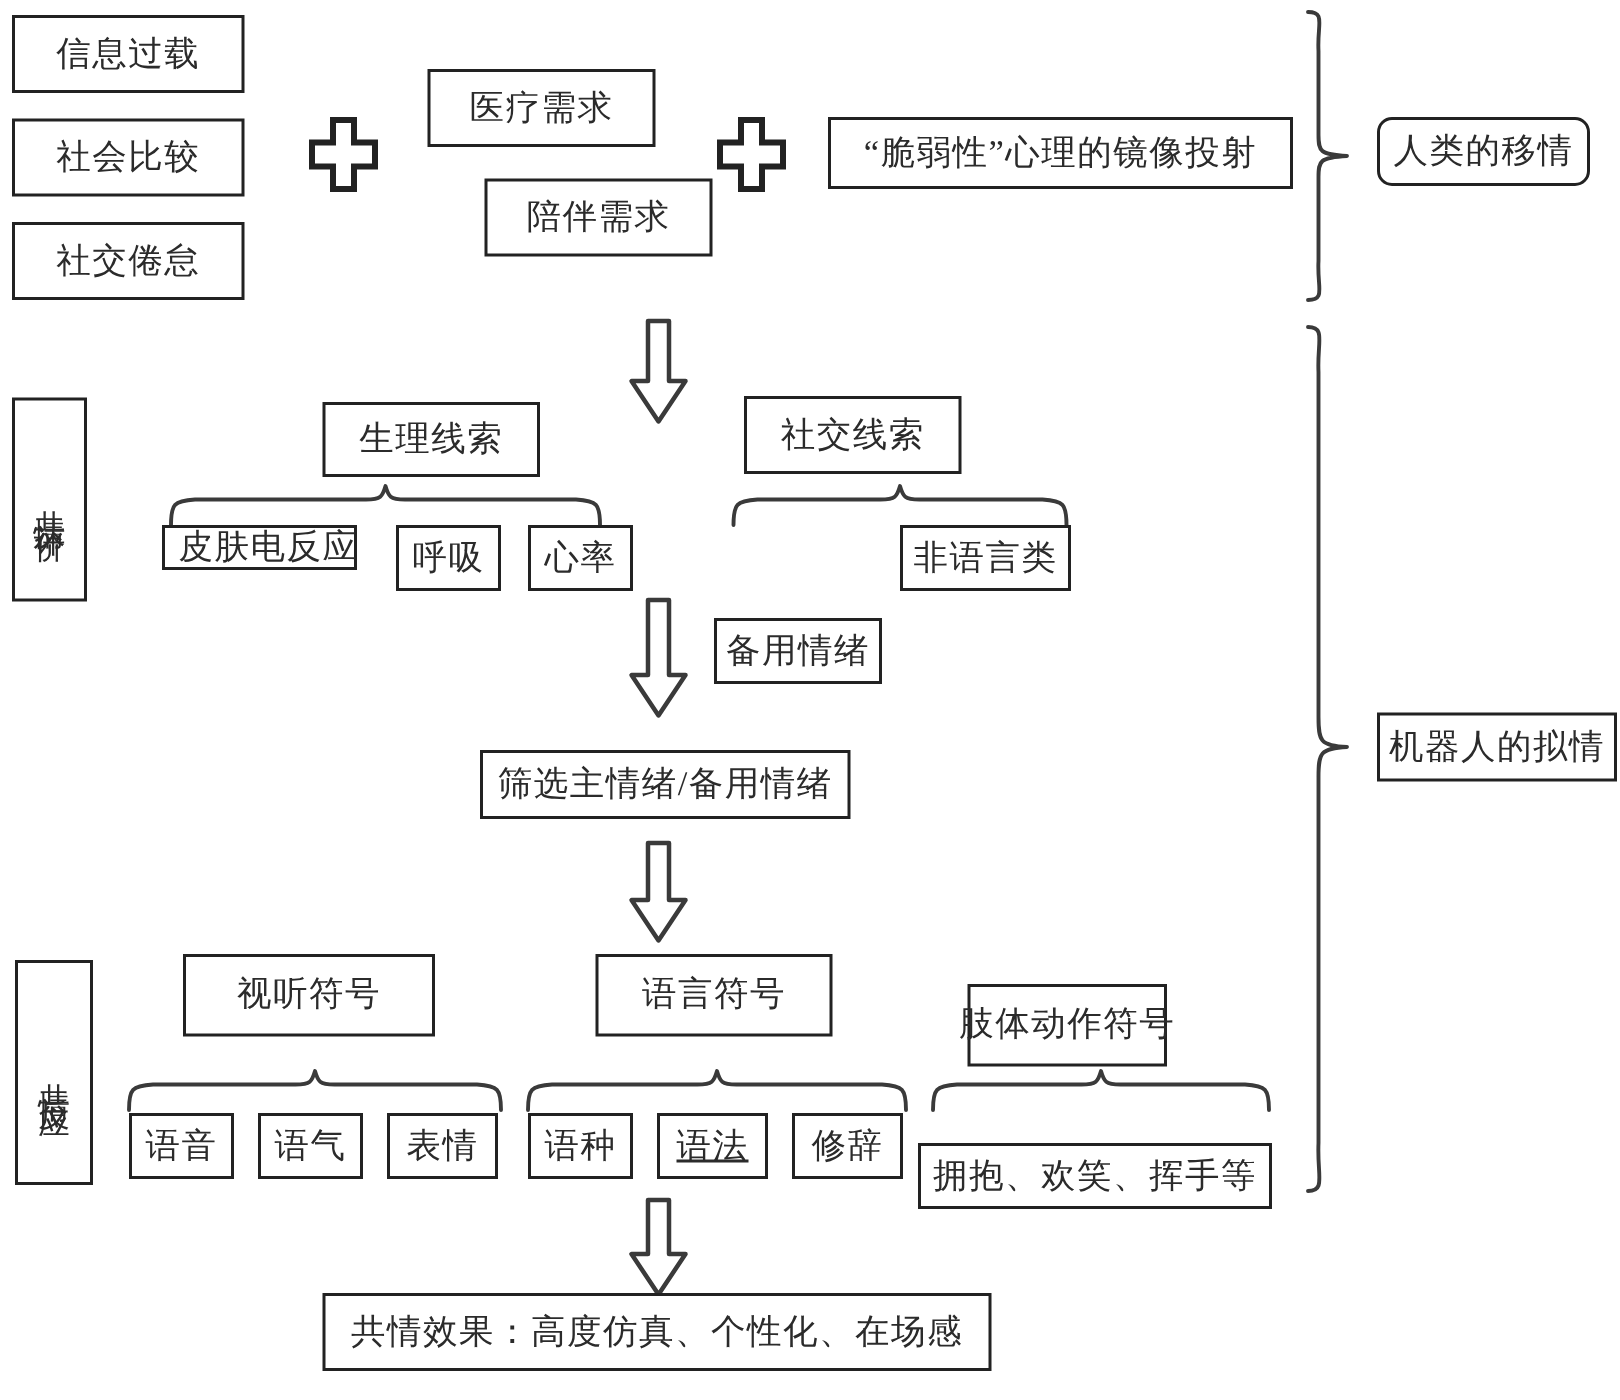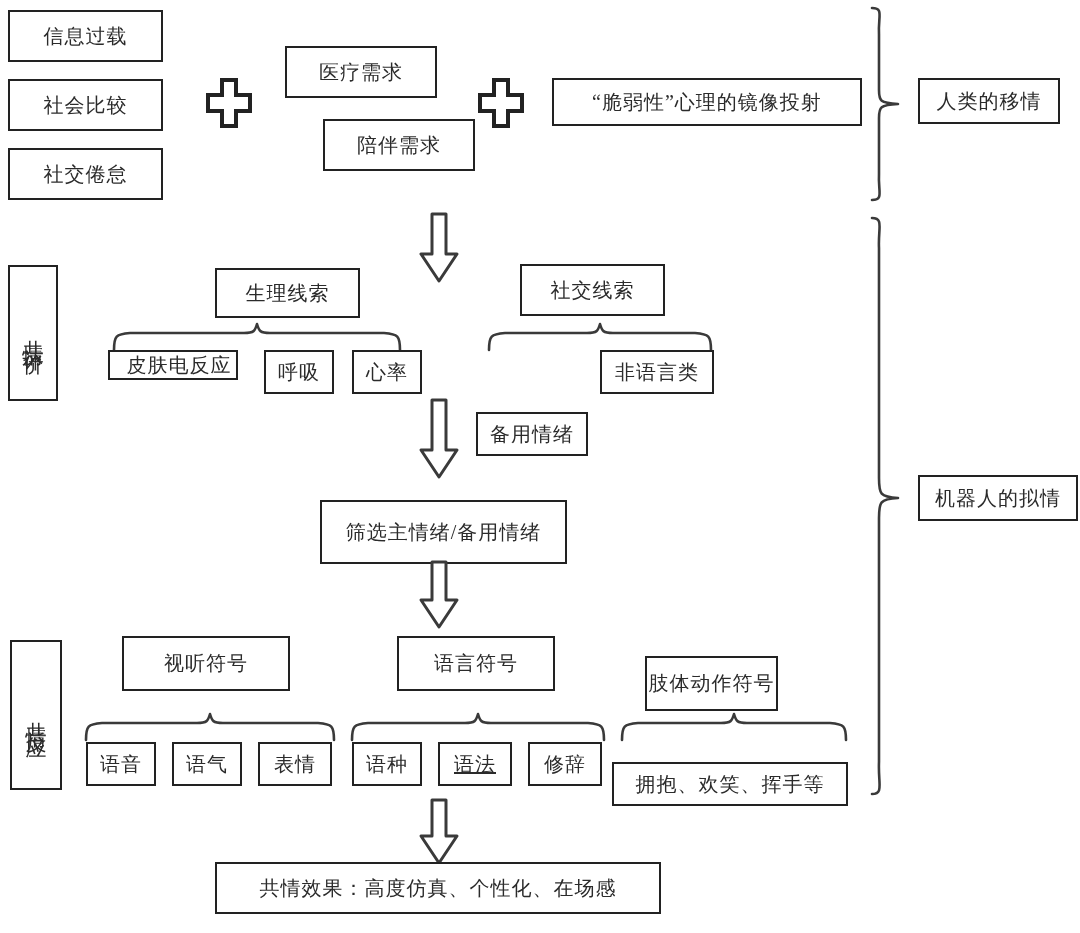--- a/index.html
+++ b/index.html
@@ -22,21 +22,21 @@
     position: absolute;
     box-sizing: border-box;
     border: 2.5px solid #222222;
     background: #ffffff;
     display: flex;
     align-items: center;
     justify-content: center;
     text-align: center;
     line-height: 1.15;
     color: #2b2b2b;
-    font-size: 20px;
+    font-size: 23px;
     letter-spacing: 1px;
     white-space: nowrap;
   }
   .box.thin { border-width: 2px; }
   .vbox {
     writing-mode: vertical-rl;
     text-orientation: upright;
     letter-spacing: 5px;
     font-size: 21px;
   }
@@ -74,21 +74,21 @@
   </div>
 
   <div class="box" style="left:552px; top:78px; width:310px; height:48px;">“脆弱性”心理的镜像投射</div>
 
   <div class="brace" style="left:868px; top:6px; width:34px; height:196px;">
     <svg width="34" height="196" viewBox="0 0 34 196">
       <path d="M4,2 C16,2 10,10 11,28 L11,84 C11,95 12,97 30,98 C12,99 11,101 11,112 L11,168 C10,186 16,194 4,194" fill="none" stroke="#3a3a3a" stroke-width="2.6" stroke-linecap="round" stroke-linejoin="round"></path>
     </svg>
   </div>
 
-  <div class="box thin" style="left:918px; top:78px; width:142px; height:46px;">人类的移情</div>
+  <div class="box thin" style="left:918px; top:78px; width:142px; height:46px;border-radius:10px;">人类的移情</div>
 
   <div class="brace" style="left:868px; top:216px; width:34px; height:580px;">
     <svg width="34" height="580" viewBox="0 0 34 580">
       <path d="M4,2 C16,2 10,12 11,32 L11,262 C11,278 12,281 30,282 C12,283 11,286 11,302 L11,546 C10,568 16,578 4,578" fill="none" stroke="#3a3a3a" stroke-width="2.6" stroke-linecap="round" stroke-linejoin="round"></path>
     </svg>
   </div>
 
   <div class="box thin" style="left:918px; top:475px; width:160px; height:46px;">机器人的拟情</div>
 
   <div class="arrow" style="left:418px; top:212px; width:42px; height:72px;">
@@ -104,39 +104,39 @@
   <div class="subbrace" style="left:112px; top:322px; width:290px; height:30px;">
     <svg width="290" height="30" viewBox="0 0 290 30">
       <path d="M2,28 C2,14 4,12 18,11 L132,11 C142,11 143,9 145,2 C147,9 148,11 158,11 L272,11 C286,12 288,14 288,28" fill="none" stroke="#3a3a3a" stroke-width="2.6" stroke-linecap="round" stroke-linejoin="round"></path>
     </svg>
   </div>
 
   <div class="box" style="left:108px; top:350px; width:130px; height:30px;padding-left:12px;">皮肤电反应</div>
   <div class="box" style="left:264px; top:350px; width:70px; height:44px;">呼吸</div>
   <div class="box" style="left:352px; top:350px; width:70px; height:44px;">心率</div>
 
-  <div class="box" style="left:520px; top:264px; width:145px; height:52px;">社交线索</div>
+  <div class="box" style="left:496px; top:264px; width:145px; height:52px;">社交线索</div>
 
   <div class="subbrace" style="left:487px; top:322px; width:226px; height:30px;">
     <svg width="226" height="30" viewBox="0 0 226 30">
       <path d="M2,28 C2,14 4,12 18,11 L100,11 C110,11 111,9 113,2 C115,9 116,11 126,11 L208,11 C222,12 224,14 224,28" fill="none" stroke="#3a3a3a" stroke-width="2.6" stroke-linecap="round" stroke-linejoin="round"></path>
     </svg>
   </div>
 
   <div class="box" style="left:600px; top:350px; width:114px; height:44px;">非语言类</div>
 
   <div class="arrow" style="left:418px; top:398px; width:42px; height:82px;">
     <svg width="42" height="82" viewBox="0 0 42 82">
       <polygon points="14,2 28,2 28,52 39,52 21,79 3,52 14,52" fill="#ffffff" stroke="#3a3a3a" stroke-width="3" stroke-linejoin="round"></polygon>
     </svg>
   </div>
 
   <div class="box thin" style="left:476px; top:412px; width:112px; height:44px;">备用情绪</div>
 
-  <div class="box" style="left:320px; top:500px; width:247px; height:64px;text-align:right;">筛选主情绪/备用情绪</div>
+  <div class="box" style="left:320px; top:500px; width:247px; height:46px;text-align:right;">筛选主情绪/备用情绪</div>
 
   <div class="arrow" style="left:418px; top:560px; width:42px; height:70px;">
     <svg width="42" height="70" viewBox="0 0 42 70">
       <polygon points="14,2 28,2 28,40 39,40 21,67 3,40 14,40" fill="#ffffff" stroke="#3a3a3a" stroke-width="3" stroke-linejoin="round"></polygon>
     </svg>
   </div>
 
   <div class="box vbox" style="left:10px; top:640px; width:52px; height:150px;">共情反应</div>
 
   <div class="box" style="left:122px; top:636px; width:168px; height:55px;">视听符号</div>

